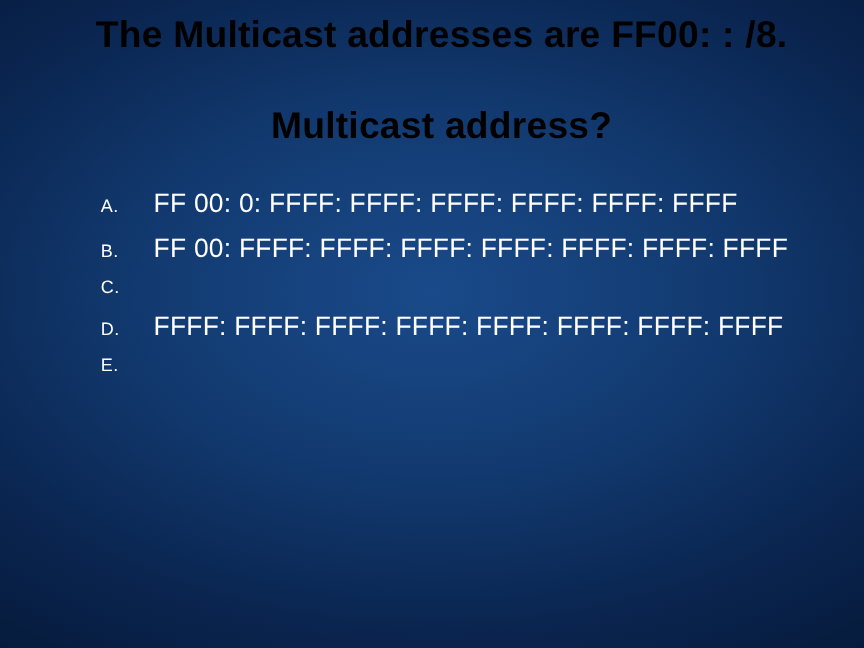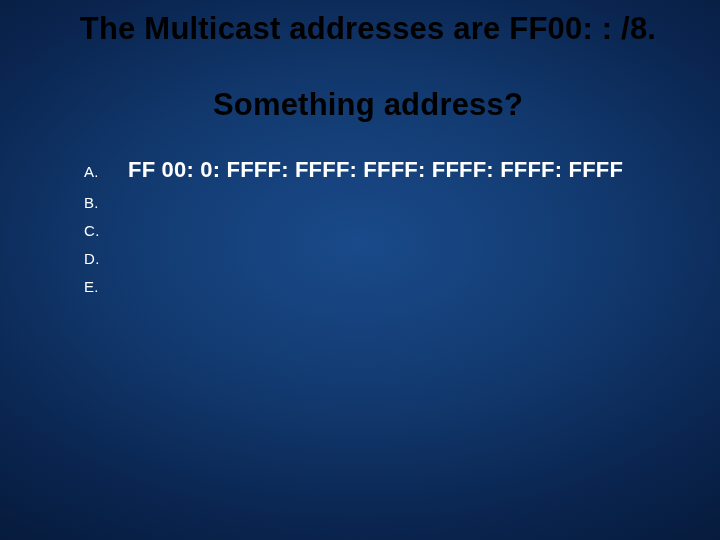--- a/index.html
+++ b/index.html
@@ -42,46 +42,48 @@
   .letter {
     color: #ffffff;
     font-size: 15px;
     width: 44px;
     flex-shrink: 0;
     letter-spacing: 0.3px;
   }
   .answer {
     color: #ffffff;
     font-size: 22px;
-    font-weight: bold;
+    font-weight: normal;
     letter-spacing: 0.2px;
     white-space: nowrap;
   }
 </style>
 </head>
 <body>
 
 <div class="slide">
   <h1 class="title">
     <span>The Multicast addresses are FF00: : /8.</span><br>
     <br>
-    <span>Something address?</span>
+    <span>Multicast address?</span>
   </h1>
 
   <div class="options">
     <div class="opt-row">
       <span class="letter">A.</span>
       <span class="answer">FF 00: 0: FFFF: FFFF: FFFF: FFFF: FFFF: FFFF</span>
     </div>
     <div class="opt-row">
       <span class="letter">B.</span>
+      <span class="answer">FF 00: FFFF: FFFF: FFFF: FFFF: FFFF: FFFF: FFFF</span>
     </div>
     <div class="opt-row">
       <span class="letter">C.</span>
     </div>
     <div class="opt-row">
       <span class="letter">D.</span>
+      <span class="answer">FFFF: FFFF: FFFF: FFFF: FFFF: FFFF: FFFF: FFFF</span>
     </div>
     <div class="opt-row">
       <span class="letter">E.</span>
     </div>
   </div>
 </div>
 
 </body></html>

